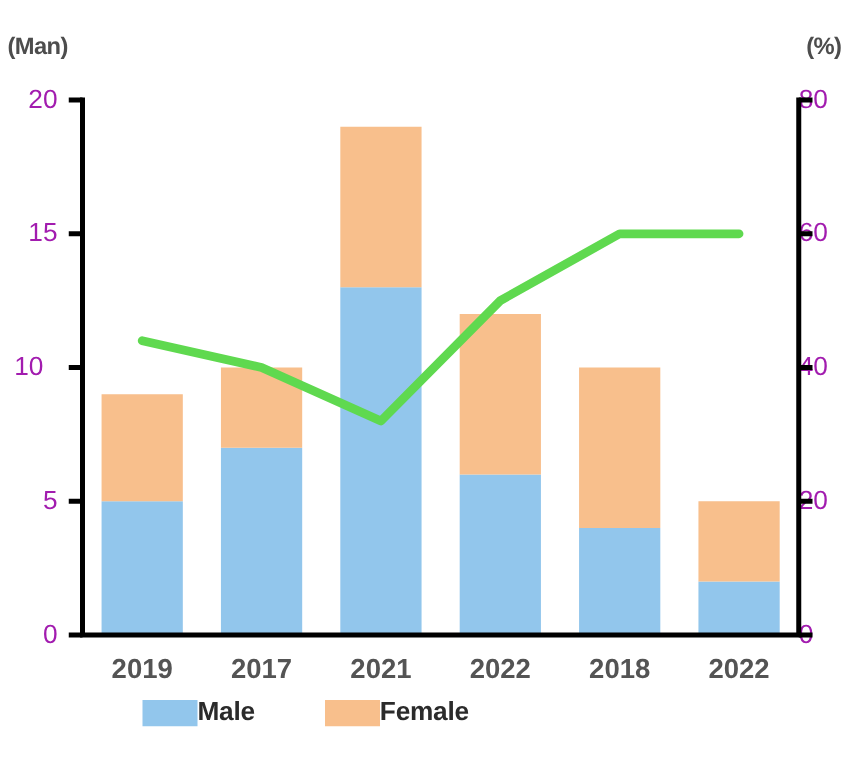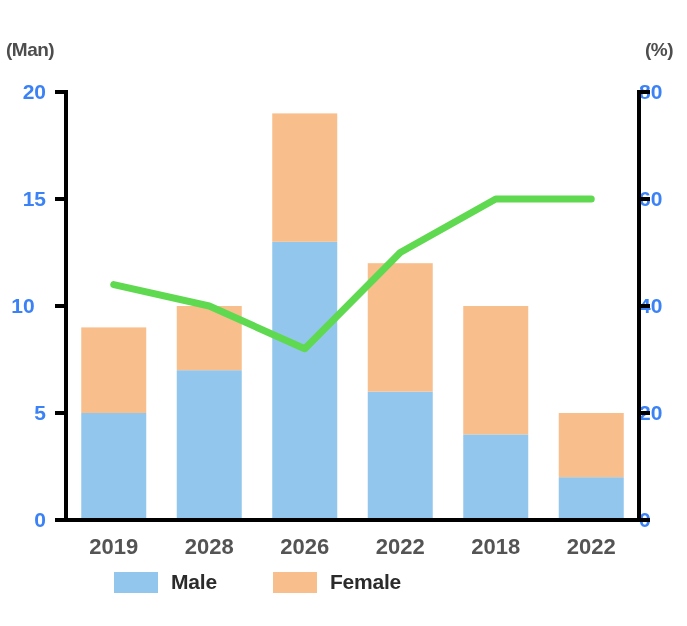--- a/index.html
+++ b/index.html
@@ -12,41 +12,41 @@
     height: 626px;
     font-family: "Liberation Sans", sans-serif;
     color: #4d4d4d;
     overflow: hidden;
     position: relative;
   }
 
   #chart-root {
     position: absolute;
     left: 0;
-    top: 12px;
+    top: 0;
     width: 687px;
     height: 596px;
   }
 
   .axis-unit {
     position: absolute;
     font-size: 19px;
     font-weight: bold;
     color: #4d4d4d;
     letter-spacing: -0.5px;
     white-space: nowrap;
   }
   #unit-left  { left: 6px;  top: 27px; }
   #unit-right { right: 14px; top: 27px; }
 
   .tick-label {
     position: absolute;
     font-size: 21px;
-    font-weight: bold;
-    color: #3b82f6;
+    font-weight: normal;
+    color: #a21caf;
     white-space: nowrap;
     line-height: 1;
   }
   .tick-label.left  { right: 0; text-align: right; width: 46px; }
   .tick-label.right { left: 0;  text-align: left;  width: 46px; }
 
   #left-tick-col  { position: absolute; left: 0px;   top: 0; width: 46px; height: 626px; }
   #right-tick-col { position: absolute; left: 639px; top: 0; width: 46px; height: 626px; }
 
   #plot-svg {
@@ -88,21 +88,20 @@
   .swatch-line {
     width: 46px;
     height: 5px;
     display: inline-block;
     flex: 0 0 auto;
   }
   .legend-text {
     font-size: 21px;
     font-weight: bold;
     color: #2b2b2b;
-    margin-left: 13px;
     white-space: nowrap;
     letter-spacing: -0.2px;
   }
   .legend-gap { width: 56px; flex: 0 0 auto; }
 </style>
 </head>
 <body>
 
 <div id="chart-root">
 
@@ -155,22 +154,22 @@
         <line x1="639" y1="508" x2="650" y2="508" stroke="#000000" stroke-width="4"></line>
         <line x1="639" y1="401" x2="650" y2="401" stroke="#000000" stroke-width="4"></line>
         <line x1="639" y1="294" x2="650" y2="294" stroke="#000000" stroke-width="4"></line>
         <line x1="639" y1="187" x2="650" y2="187" stroke="#000000" stroke-width="4"></line>
         <line x1="639" y1="80" x2="650" y2="80" stroke="#000000" stroke-width="4"></line>
       </g>
   </svg>
 
   <div id="cat-labels">
       <div class="cat-label" style="left: 63.75px; top: 524px; width: 100px;">2019</div>
-      <div class="cat-label" style="left: 159.25px; top: 524px; width: 100px;">2028</div>
-      <div class="cat-label" style="left: 254.75px; top: 524px; width: 100px;">2026</div>
+      <div class="cat-label" style="left: 159.25px; top: 524px; width: 100px;">2017</div>
+      <div class="cat-label" style="left: 254.75px; top: 524px; width: 100px;">2021</div>
       <div class="cat-label" style="left: 350.25px; top: 524px; width: 100px;">2022</div>
       <div class="cat-label" style="left: 445.75px; top: 524px; width: 100px;">2018</div>
       <div class="cat-label" style="left: 541.25px; top: 524px; width: 100px;">2022</div>
     </div>
 
   <div id="legend">
     <div class="legend-row" id="legend-row-1">
       <span class="swatch" id="swatch-male" style="background: rgb(146, 198, 236);"></span>
       <span class="legend-text">Male</span>
       <span class="legend-gap"></span>

